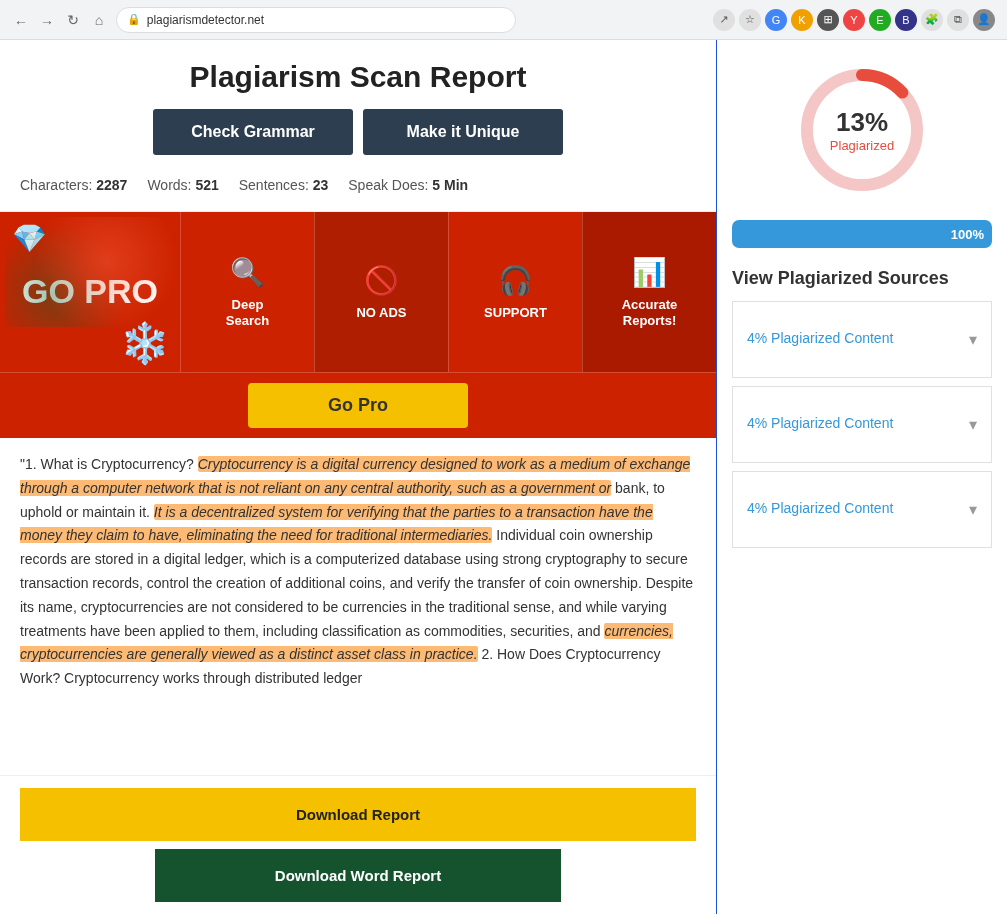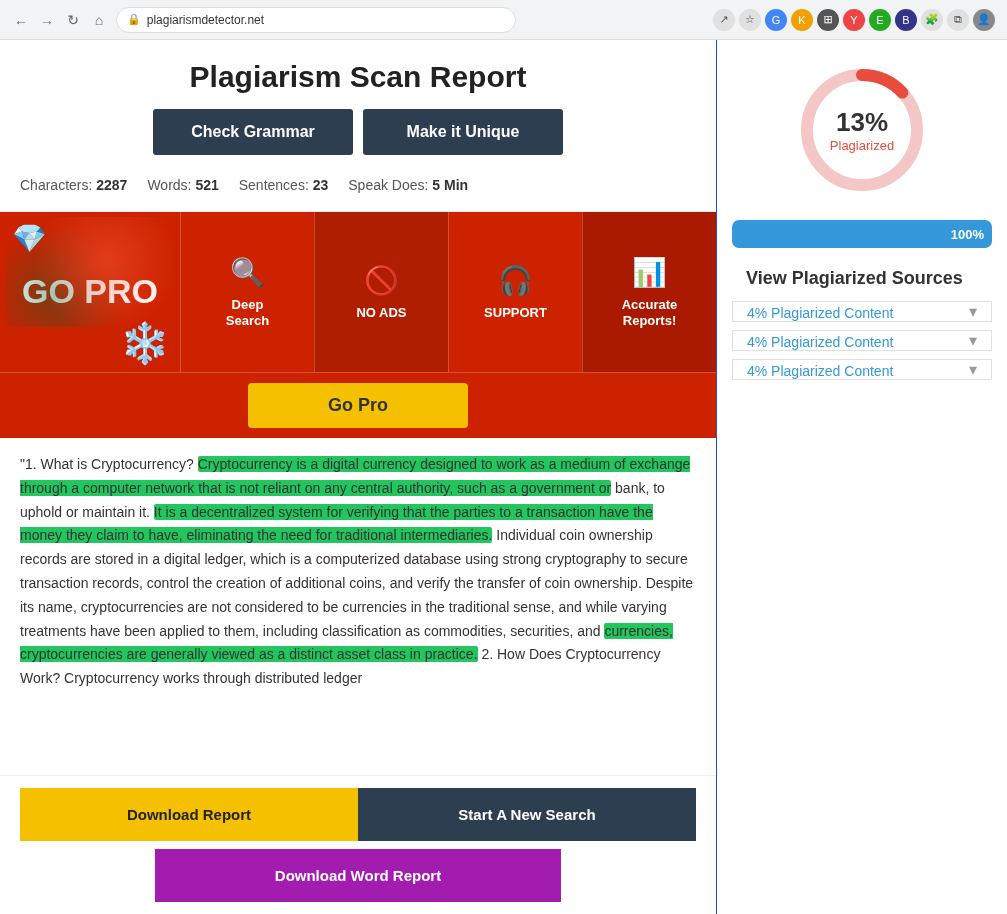--- a/index.html
+++ b/index.html
@@ -219,22 +219,23 @@
     .content-area {
       flex: 1;
       overflow-y: auto;
       padding: 15px 20px;
       font-size: 14px;
       line-height: 1.7;
       color: #333;
     }
 
     .highlight-pink {
-      background: #22c55e;
+      background: #fdba74;
       border-radius: 2px;
+      font-style: italic;
     }
 
     
     .bottom-buttons {
       padding: 12px 20px;
       background: white;
       border-top: 1px solid #eee;
       display: flex;
       flex-direction: column;
       align-items: center;
@@ -263,21 +264,21 @@
       color: white;
       border: none;
       padding: 18px 20px;
       font-size: 15px;
       font-weight: bold;
       cursor: pointer;
       flex: 1;
     }
 
     .btn-download-word {
-      background: #a21caf;
+      background: #14532d;
       color: white;
       border: none;
       padding: 18px 40px;
       font-size: 15px;
       font-weight: bold;
       cursor: pointer;
       width: 60%;
     }
 
     
@@ -370,30 +371,29 @@
     
     .sources-section {
       width: 100%;
     }
 
     .sources-title {
       font-size: 18px;
       font-weight: bold;
       color: #333;
       margin-bottom: 12px;
-      margin-left: 14px;
     }
 
     .source-item {
       display: flex;
-      align-items: flex-end;
+      align-items: flex-start;
       justify-content: space-between;
       border: 1px solid #e0e0e0;
       border-radius: 0;
-      padding: 0 14px;
+      padding: 28px 14px;
       margin-bottom: 8px;
       cursor: pointer;
     }
 
     .source-link {
       color: #3498db;
       font-size: 14px;
       font-weight: 500;
       text-decoration: none;
     }
@@ -496,21 +496,20 @@
 
     <div class="content-area">
       <p>
         <span>"1. What is Cryptocurrency?  </span><span class="highlight-pink">Cryptocurrency is a digital currency designed to work as a medium of exchange through a computer network that is not reliant on any central authority, such as a government or</span><span>  bank, to uphold or maintain it.  </span><span class="highlight-pink">It is a decentralized system for verifying that the parties to a transaction have the money they claim to have, eliminating the need for traditional intermediaries.</span><span>  Individual coin ownership records are stored in a digital ledger, which is a computerized database using strong cryptography to secure transaction records, control the creation of additional coins, and verify the transfer of coin ownership. Despite its name, cryptocurrencies are not considered to be currencies in the traditional sense, and while varying treatments have been applied to them, including classification as commodities, securities, and </span><span class="highlight-pink">currencies, cryptocurrencies are generally viewed as a distinct asset class in practice.</span><span>  2. How Does Cryptocurrency Work? Cryptocurrency works through distributed ledger</span>
       </p>
     </div>
 
     <div class="bottom-buttons">
       <div class="bottom-row1">
         <button class="btn-download-report">Download Report</button>
-        <button class="btn-new-search">Start A New Search</button>
       </div>
       <button class="btn-download-word">Download Word Report</button>
     </div>
 
   </div>
 
   <div class="right-panel">
 
     <div class="gauge-container">
 

